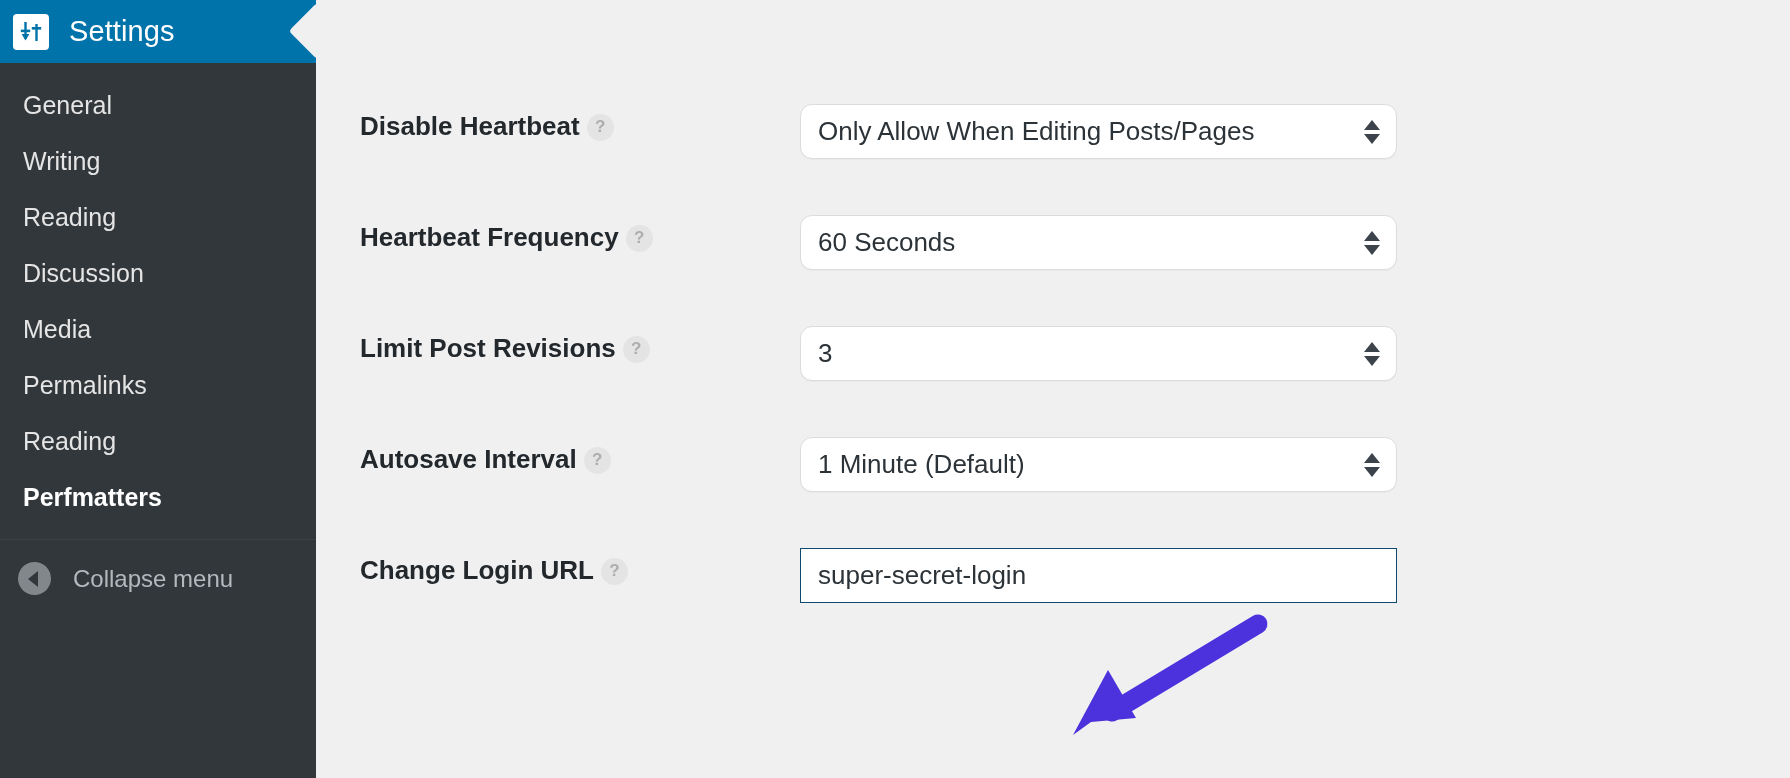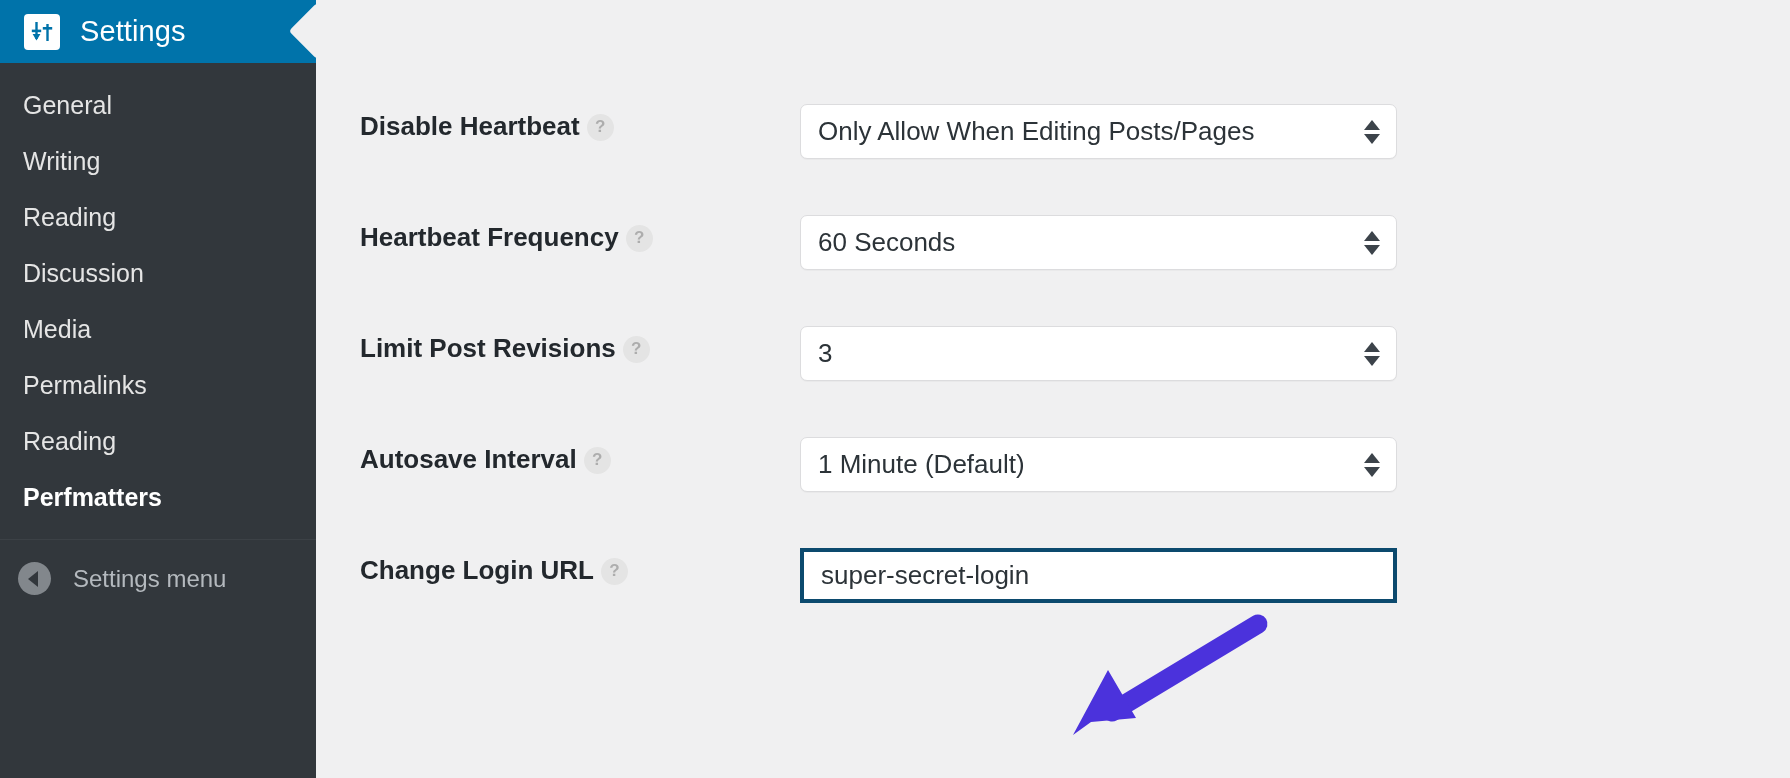--- a/index.html
+++ b/index.html
@@ -31,21 +31,21 @@
     display: flex;
     flex-direction: column;
   }
 
   .menu-header {
     position: relative;
     height: 63px;
     background: #0073aa;
     display: flex;
     align-items: center;
-    padding-left: 24px;
+    padding-left: 13px;
     flex: 0 0 63px;
   }
 
   .menu-header .hdr-icon {
     width: 36px;
     height: 36px;
     background: #ffffff;
     border-radius: 4px;
     display: flex;
     align-items: center;
@@ -205,21 +205,21 @@
     background: #ffffff;
   }
 
   
   .select-box {
     position: relative;
     width: 597px;
     height: 55px;
     background: #ffffff;
     border: 1px solid #dcdcde;
-    border-radius: 7px;
+    border-radius: 12px;
     display: flex;
     align-items: center;
     padding: 0 48px 0 17px;
     font-size: 26px;
     color: #2c3338;
     cursor: pointer;
     box-shadow: 0 1px 1px rgba(0,0,0,0.03);
     white-space: nowrap;
     overflow: hidden;
   }
@@ -246,21 +246,21 @@
     border-left: 8px solid transparent;
     border-right: 8px solid transparent;
     border-top: 10px solid #3c434a;
   }
 
   
   .text-box {
     width: 597px;
     height: 55px;
     background: #ffffff;
-    border: 4px solid #0c4a6e;
+    border: 1px solid #0c4a6e;
     display: flex;
     align-items: center;
     padding: 12px 17px;
     font-size: 26px;
     color: #2c3338;
     cursor: text;
     white-space: nowrap;
     overflow: hidden;
   }
 
@@ -309,21 +309,21 @@
       <div class="menu-item">Media</div>
       <div class="menu-item">Permalinks</div>
       <div class="menu-item">Reading</div>
       <div class="menu-item active">Perfmatters</div>
     </div>
 
     <div class="collapse-row">
       <span class="collapse-icon">
         <span class="tri"></span>
       </span>
-      <span class="collapse-label">Settings menu</span>
+      <span class="collapse-label">Collapse menu</span>
     </div>
 
   </div>
 
   <div id="main">
 
 
     <div class="sp-28"></div>
 
     <div class="field-row">

